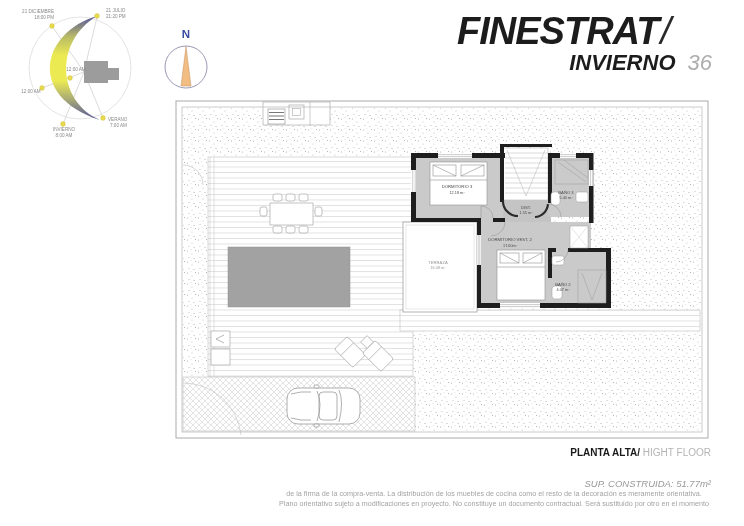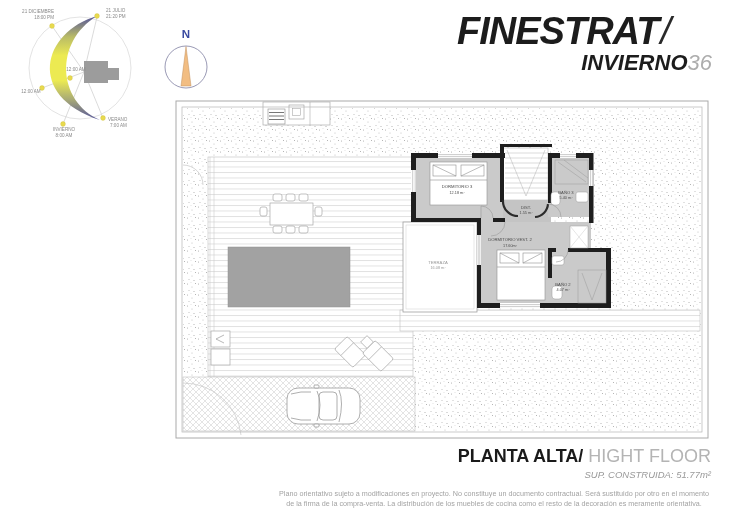--- a/index.html
+++ b/index.html
@@ -6,27 +6,27 @@
   body{width:744px;height:526px;position:relative;overflow:hidden;
        font-family:"Liberation Sans",sans-serif;}
   .abs{position:absolute;}
   
   .titleblock{position:absolute;top:12px;right:32px;text-align:right;color:#1c1c1c;}
   .title-main{font-size:38px;font-weight:bold;font-style:italic;letter-spacing:-1px;
               line-height:1;margin-right:42px;white-space:nowrap;text-align:center;}
   .title-main .slash{font-weight:200;color:#2a2a2a;margin-left:2px;}
   .title-sub{font-size:22px;font-style:italic;line-height:1;margin-top:2px;white-space:nowrap;}
   .title-sub .vlabel{font-weight:bold;color:#1c1c1c;}
-  .title-sub .vnum{font-weight:normal;color:#adadad;margin-left:0;}
+  .title-sub .vnum{font-weight:normal;color:#adadad;margin-left:12px;}
   
   .footerblock{position:absolute;top:447px;right:33px;text-align:right;white-space:nowrap;}
-  .floor-line{font-size:18px;line-height:1.1;margin-left:13px;}
+  .floor-line{font-size:10px;line-height:1.1;margin-left:13px;}
   .floor-es{font-weight:bold;color:#1a1a1a;}
   .floor-en{color:#b4b4b4;font-weight:500;}
-  .surface-line{font-size:9.5px;font-style:italic;color:#9a9a9a;margin-top:2px;}
+  .surface-line{font-size:9.5px;font-style:italic;color:#9a9a9a;margin-top:20px;}
   
   .disclaimer{position:absolute;left:254px;top:489px;width:480px;text-align:center;
               font-size:7.2px;line-height:1.4;color:#a3a3a3;}
   svg text{font-family:"Liberation Sans",sans-serif;}
 </style>
 </head>
 <body>
 
 <svg class="abs" style="left:0;top:0" width="160" height="150" viewBox="0 0 160 150">
   <defs>
@@ -282,15 +282,15 @@
   <rect x="1" y="6" width="532" height="337" fill="none" stroke="#aaaaaa" stroke-width="1"></rect>
   <rect x="7" y="12" width="520" height="325" fill="none" stroke="#b5b5b5" stroke-width="0.7"></rect>
 </svg>
 
 <div class="footerblock">
   <div class="floor-line"><span class="floor-es">PLANTA ALTA/</span> <span class="floor-en">HIGHT FLOOR</span></div>
   <div class="surface-line">SUP. CONSTRUIDA: 51.77m²</div>
 </div>
 
 <div class="disclaimer">
+  <div>de la firma de la compra-venta. La distribución de los muebles de cocina como el resto de la decoración es meramente orientativa.</div>
   <div>Plano orientativo sujeto a modificaciones en proyecto. No constituye un documento contractual. Será sustituido por otro en el momento</div>
-  <div>de la firma de la compra-venta. La distribución de los muebles de cocina como el resto de la decoración es meramente orientativa.</div>
 </div>
 
 </body></html>

